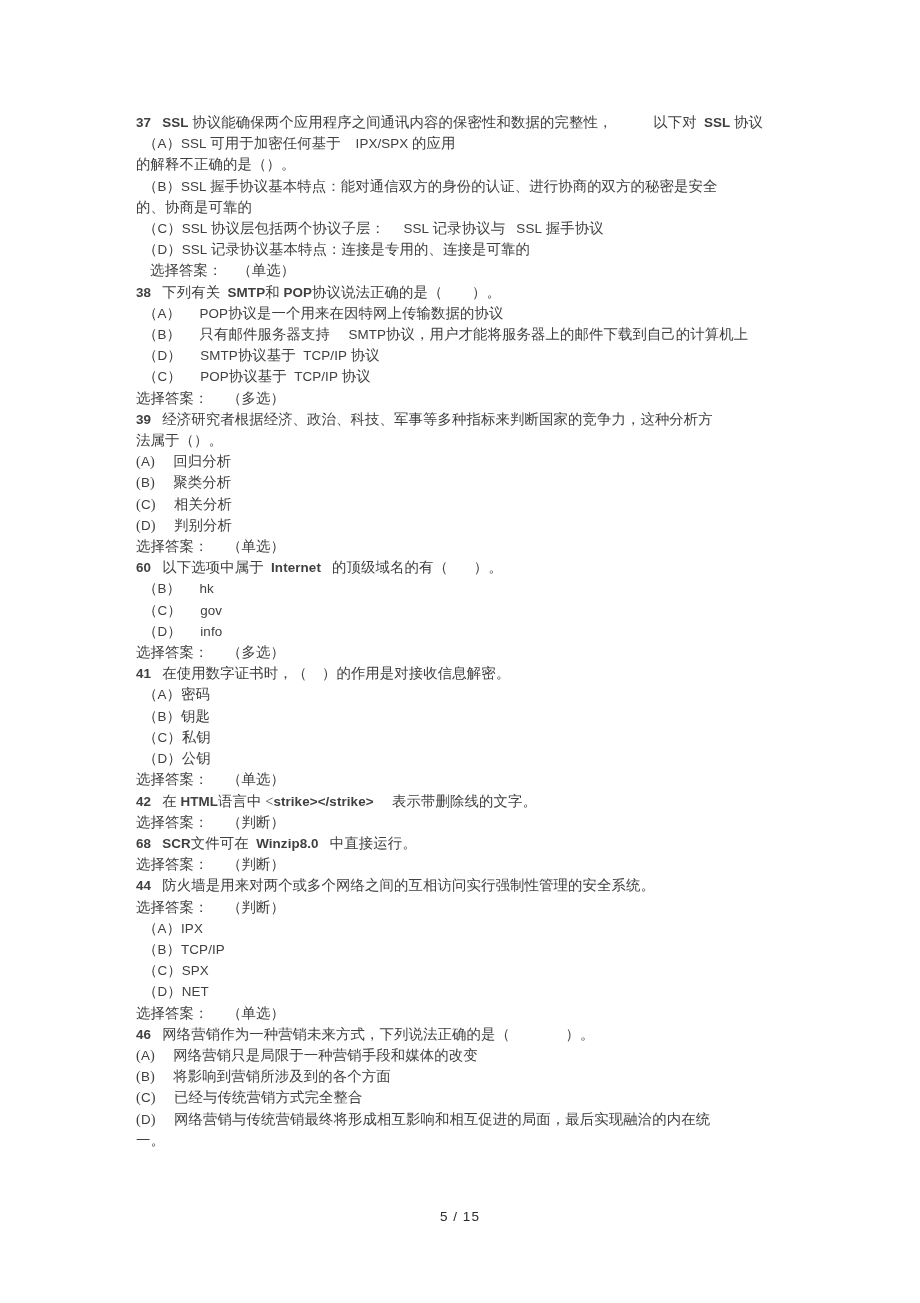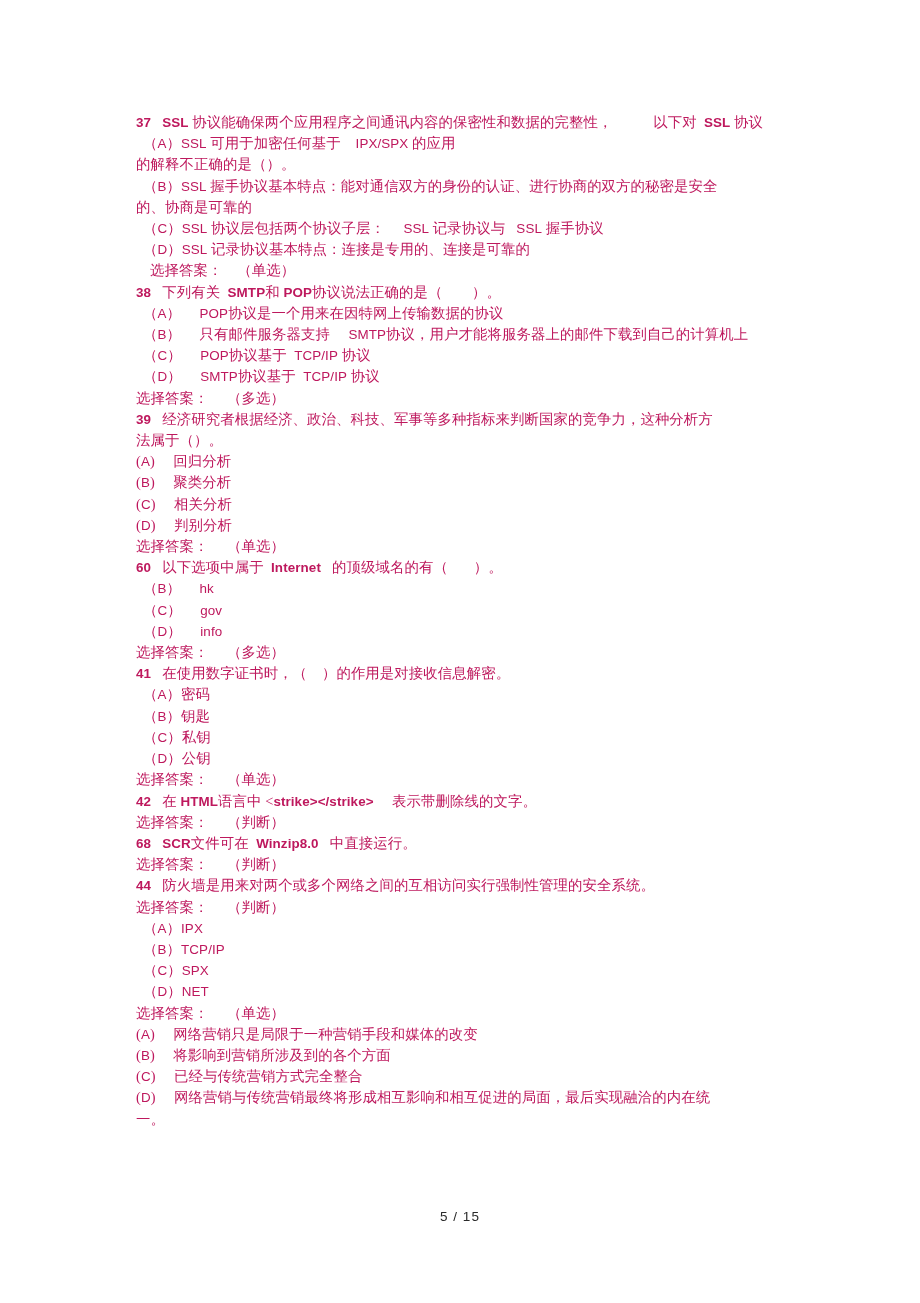--- a/index.html
+++ b/index.html
@@ -25,21 +25,21 @@
   .content {
     position: absolute;
     left: 136px;
     top: 112px;
     width: 652px;
   }
   .line {
     font-size: 14.4px;
     line-height: 21.2px;
     white-space: pre;
-    color: #be185d;
+    color: #404040;
     letter-spacing: 0.1px;
   }
   
   .line .lat {
     font-family: "Liberation Sans", "DejaVu Sans", sans-serif;
     font-size: 13.4px;
     letter-spacing: 0.1px;
   }
   .line.num .lat { font-weight: 600; }
 
@@ -74,22 +74,22 @@
       <div class="line ind-1 opt">（<span class="lat">A</span>）<span class="lat">SSL</span> 可用于加密任何基于    <span class="lat">IPX/SPX</span> 的应用</div>
       <div class="line ind-0 num q-head">的解释不正确的是（）。</div>
       <div class="line ind-1 opt">（<span class="lat">B</span>）<span class="lat">SSL</span> 握手协议基本特点：能对通信双方的身份的认证、进行协商的双方的秘密是安全</div>
       <div class="line ind-0 opt">的、协商是可靠的</div>
       <div class="line ind-1 opt">（<span class="lat">C</span>）<span class="lat">SSL</span> 协议层包括两个协议子层：     <span class="lat">SSL</span> 记录协议与   <span class="lat">SSL</span> 握手协议</div>
       <div class="line ind-1 opt">（<span class="lat">D</span>）<span class="lat">SSL</span> 记录协议基本特点：连接是专用的、连接是可靠的</div>
       <div class="line ind-2 ans">选择答案：    （单选）</div>
       <div class="line ind-0 num q-head"><span class="lat">38</span>   下列有关  <span class="lat">SMTP</span>和 <span class="lat">POP</span>协议说法正确的是（        ）。</div>
       <div class="line ind-1 opt">（<span class="lat">A</span>）     <span class="lat">POP</span>协议是一个用来在因特网上传输数据的协议</div>
       <div class="line ind-1 opt">（<span class="lat">B</span>）     只有邮件服务器支持     <span class="lat">SMTP</span>协议，用户才能将服务器上的邮件下载到自己的计算机上</div>
+      <div class="line ind-1 opt">（<span class="lat">D</span>）     <span class="lat">SMTP</span>协议基于  <span class="lat">TCP/IP</span> 协议</div>
       <div class="line ind-1 opt">（<span class="lat">C</span>）     <span class="lat">POP</span>协议基于  <span class="lat">TCP/IP</span> 协议</div>
-      <div class="line ind-1 opt">（<span class="lat">D</span>）     <span class="lat">SMTP</span>协议基于  <span class="lat">TCP/IP</span> 协议</div>
       <div class="line ind-0 ans">选择答案：     （多选）</div>
       <div class="line ind-0 num q-head"><span class="lat">39</span>   经济研究者根据经济、政治、科技、军事等多种指标来判断国家的竞争力，这种分析方</div>
       <div class="line ind-0 num q-head">法属于（）。</div>
       <div class="line ind-0 opt">(<span class="lat">A</span>)     回归分析</div>
       <div class="line ind-0 opt">(<span class="lat">B</span>)     聚类分析</div>
       <div class="line ind-0 opt">(<span class="lat">C</span>)     相关分析</div>
       <div class="line ind-0 opt">(<span class="lat">D</span>)     判别分析</div>
       <div class="line ind-0 ans">选择答案：     （单选）</div>
       <div class="line ind-0 num q-head"><span class="lat">60</span>   以下选项中属于  <span class="lat">Internet</span>   的顶级域名的有（       ）。</div>
       <div class="line ind-1 opt">（<span class="lat">B</span>）     <span class="lat">hk</span></div>
@@ -106,20 +106,21 @@
       <div class="line ind-0 ans">选择答案：     （判断）</div>
       <div class="line ind-0 num q-head"><span class="lat">68</span>   <span class="lat">SCR</span>文件可在  <span class="lat">Winzip8.0</span>   中直接运行。</div>
       <div class="line ind-0 ans">选择答案：     （判断）</div>
       <div class="line ind-0 num q-head"><span class="lat">44</span>   防火墙是用来对两个或多个网络之间的互相访问实行强制性管理的安全系统。</div>
       <div class="line ind-0 ans">选择答案：     （判断）</div>
       <div class="line ind-1 opt">（<span class="lat">A</span>）<span class="lat">IPX</span></div>
       <div class="line ind-1 opt">（<span class="lat">B</span>）<span class="lat">TCP/IP</span></div>
       <div class="line ind-1 opt">（<span class="lat">C</span>）<span class="lat">SPX</span></div>
       <div class="line ind-1 opt">（<span class="lat">D</span>）<span class="lat">NET</span></div>
       <div class="line ind-0 ans">选择答案：     （单选）</div>
+      <div class="line ind-0 num q-head"><span class="lat">46</span>   网络营销作为一种营销未来方式，下列说法正确的是（               ）。</div>
       <div class="line ind-0 opt">(<span class="lat">A</span>)     网络营销只是局限于一种营销手段和媒体的改变</div>
       <div class="line ind-0 opt">(<span class="lat">B</span>)     将影响到营销所涉及到的各个方面</div>
       <div class="line ind-0 opt">(<span class="lat">C</span>)     已经与传统营销方式完全整合</div>
       <div class="line ind-0 opt">(<span class="lat">D</span>)     网络营销与传统营销最终将形成相互影响和相互促进的局面，最后实现融洽的内在统</div>
       <div class="line ind-0 opt">一。</div>
     </div>
 
   <div class="footer">5  /  15</div>
 
 </div>

